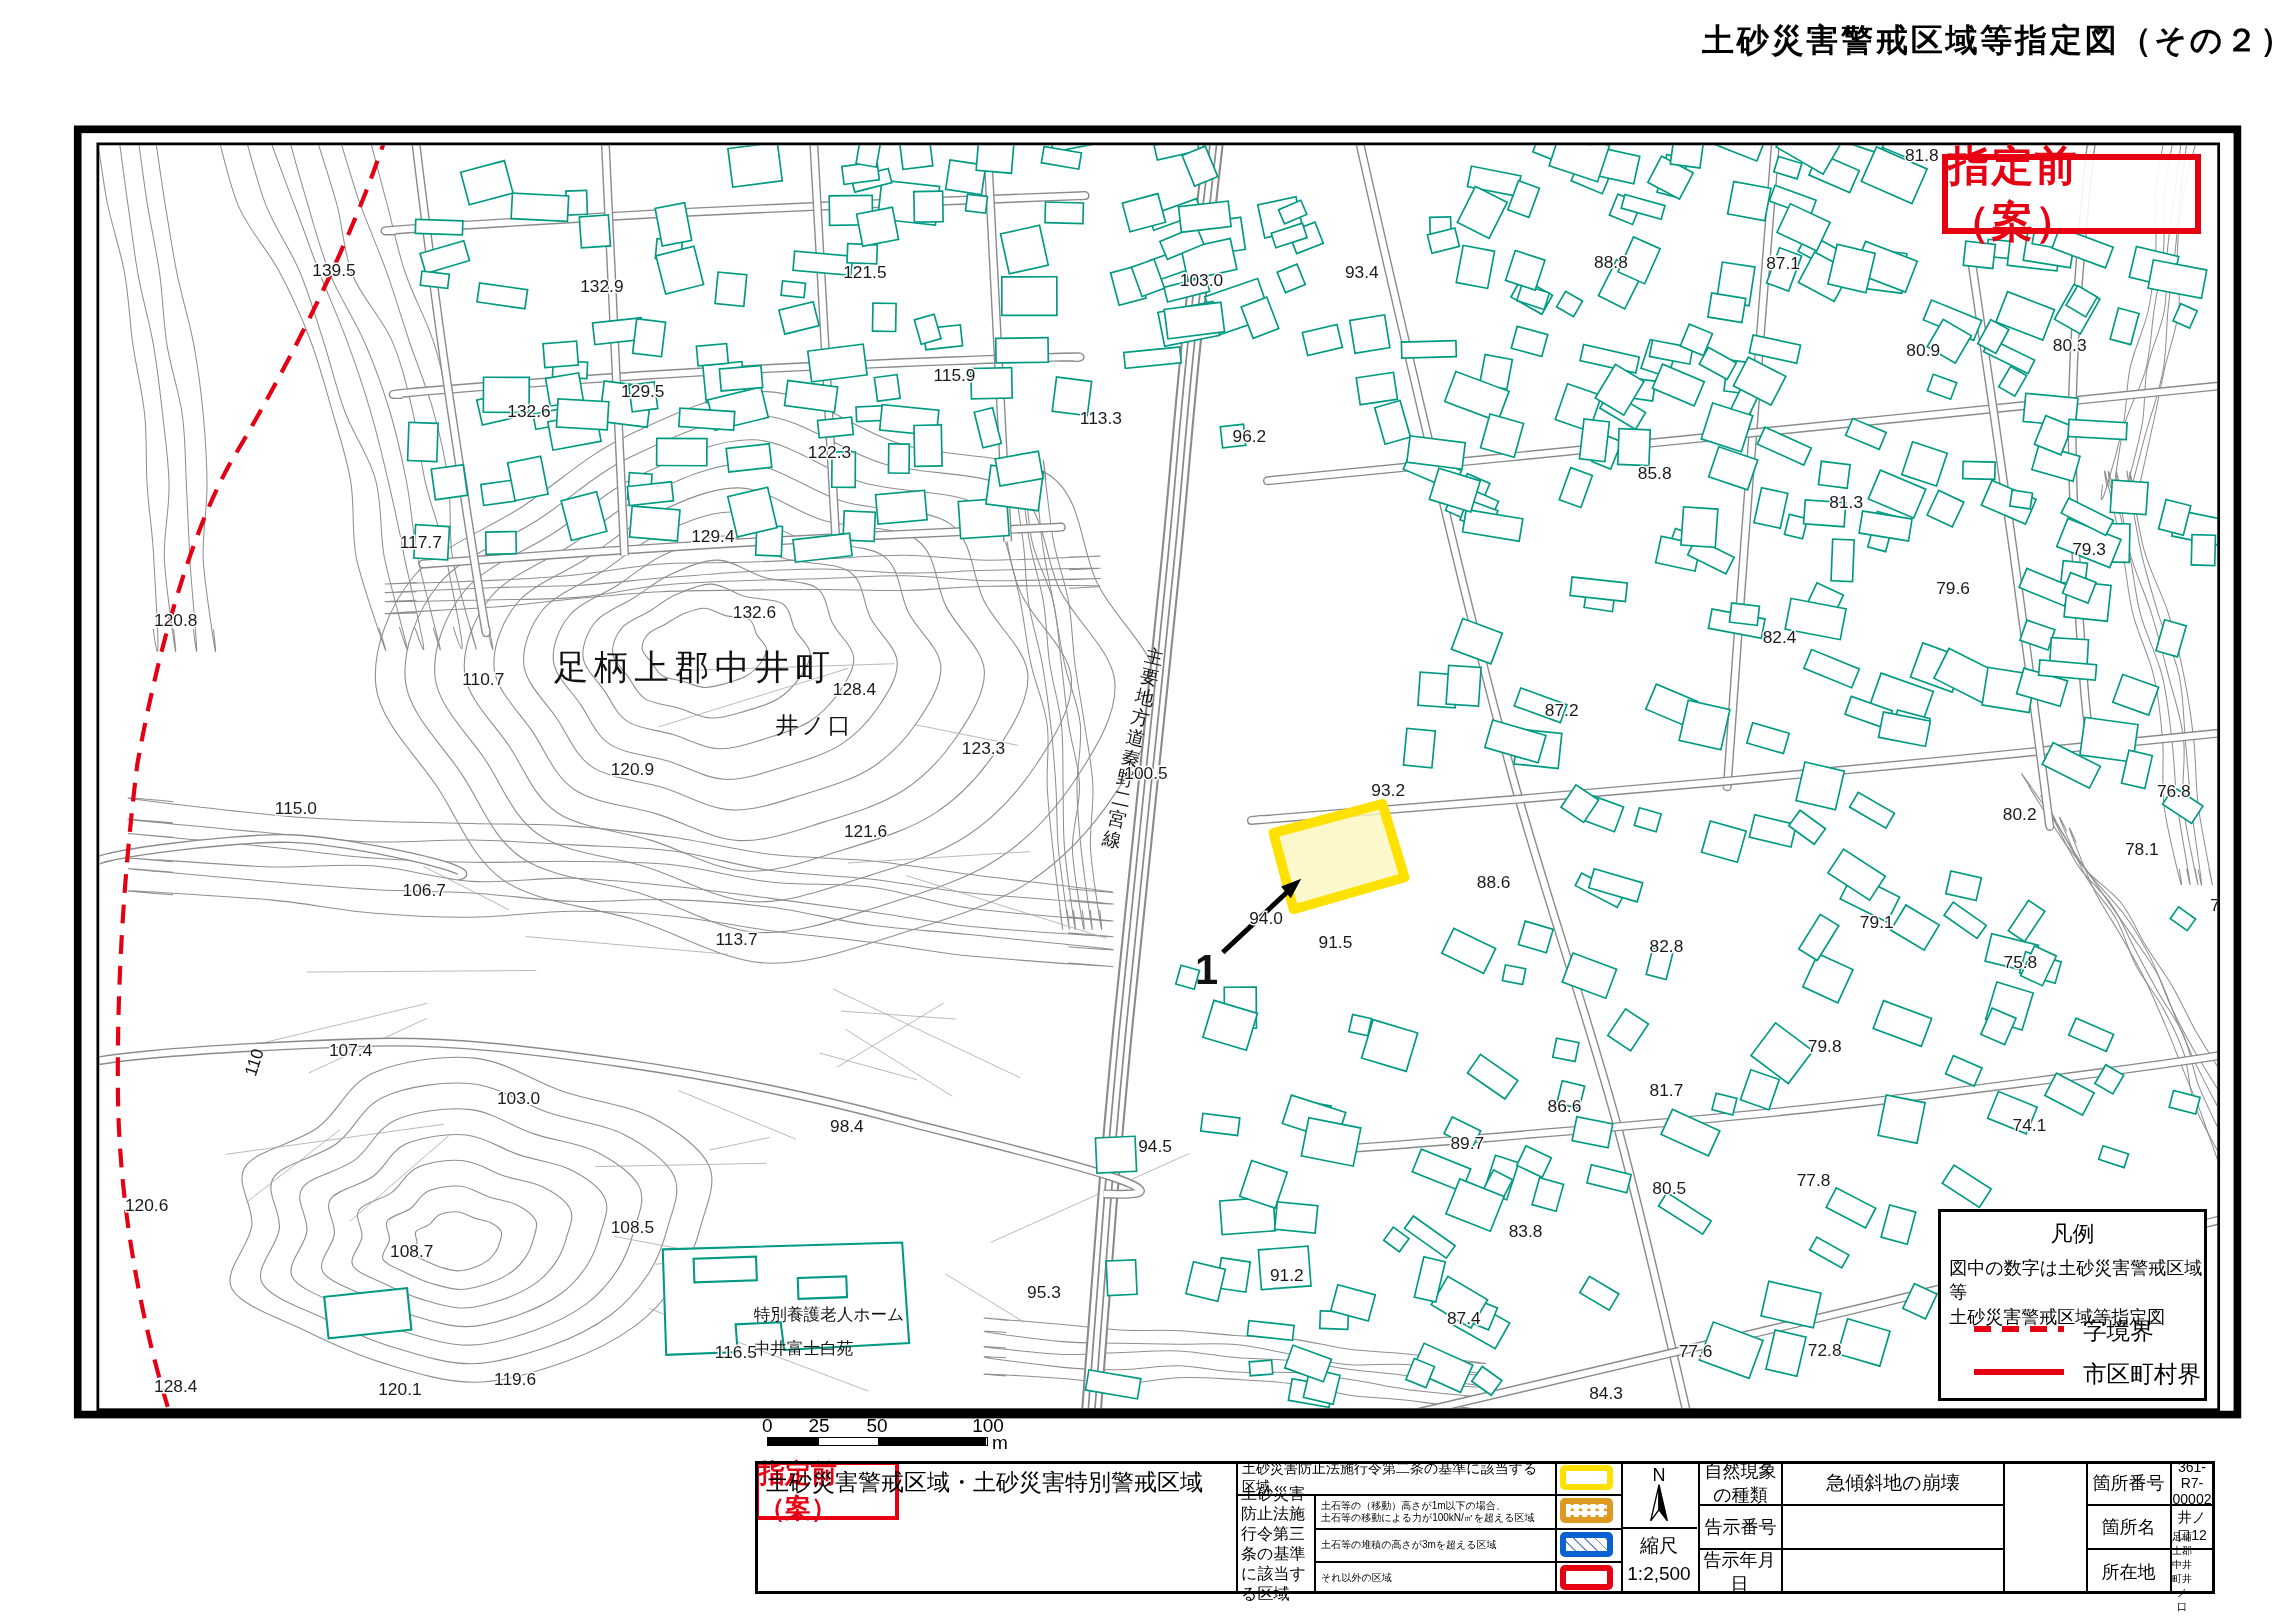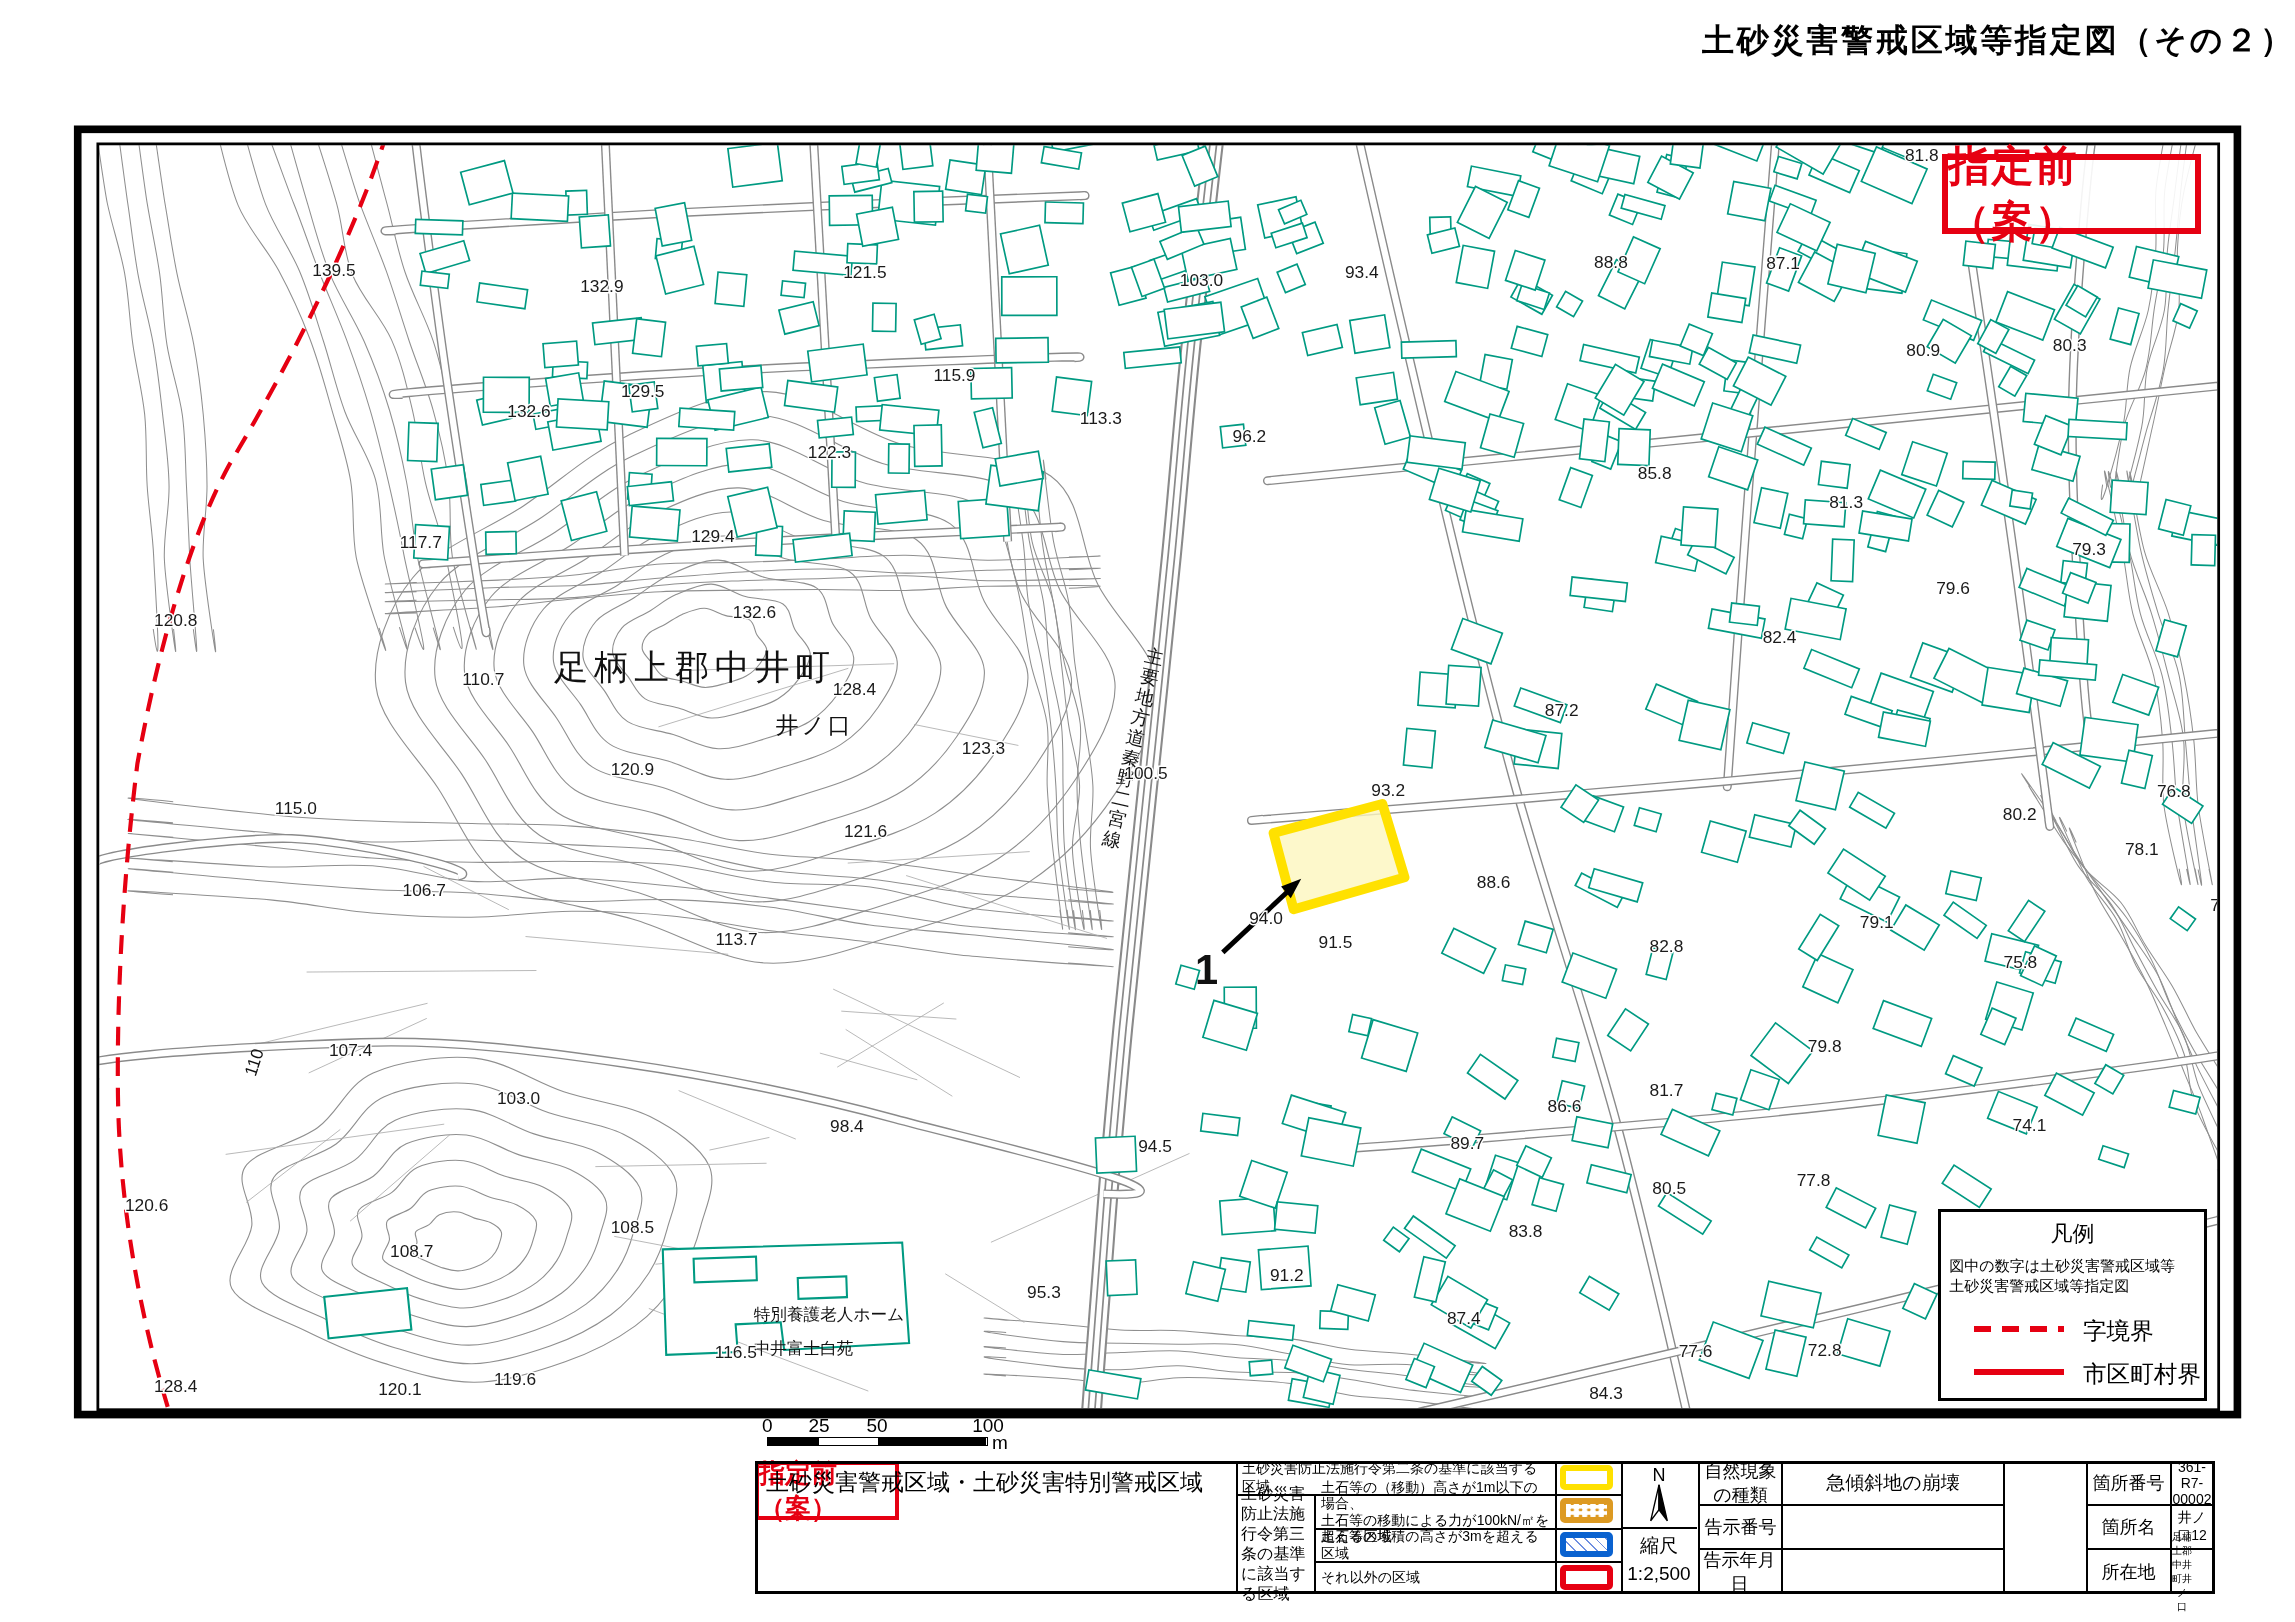--- a/index.html
+++ b/index.html
@@ -8,41 +8,41 @@
   .abs{position:absolute;}
   #page-title{left:0;top:19.4px;width:2295px;text-align:right;font-size:32px;font-weight:bold;letter-spacing:2.8px;}
   #map-svg{left:0;top:0;}
   
   #stamp-box{left:1942px;top:154px;width:247px;height:68px;border:6.2px solid #e60012;
              background:rgba(255,255,255,.9);display:flex;align-items:center;justify-content:center;}
   #stamp-box span{color:#e60012;font-size:42px;font-weight:bold;letter-spacing:1.4px;}
   
   #legend{left:1938px;top:1209px;width:269px;height:192px;border:3.5px solid #000;background:#fff;box-sizing:border-box;}
   #legend .lg-title{position:absolute;left:0;top:7px;width:100%;text-align:center;font-size:22px;}
-  #legend .lg-note{position:absolute;left:8.3px;top:44px;font-size:15px;line-height:1.35;}
+  #legend .lg-note{position:absolute;left:8.3px;top:44px;font-size:18px;line-height:1.35;}
   .lg-item{position:absolute;left:0;width:100%;height:28px;}
   .lg-line{position:absolute;left:33px;top:11px;width:90px;height:6.2px;}
   .lg-line.dashed{background:repeating-linear-gradient(90deg,#e60012 0 16.7px,transparent 16.7px 28px);}
   .lg-line.solid{background:#e60012;}
   .lg-label{position:absolute;left:142px;top:0;font-size:23.6px;}
   
   #scalebar{left:759px;top:1415px;width:250px;height:36px;}
   .sb-num{position:absolute;top:0;font-size:19px;transform:translateX(-50%);}
   .sb-bar{position:absolute;left:8.3px;top:22px;width:221px;height:9px;border:1.4px solid #000;box-sizing:border-box;}
   .sb-seg{position:absolute;top:0;height:100%;}
   .sb-unit{position:absolute;left:233px;top:16.7px;font-size:19px;}
   
   #info-table{left:755px;top:1461px;width:1460px;height:133px;background:#fff;}
   .tl{position:absolute;background:#000;}
   .cell{position:absolute;display:flex;align-items:center;box-sizing:border-box;}
   .center{justify-content:center;text-align:center;}
   #cell-maptitle{left:11px;top:4.2px;width:458px;height:76px;font-size:23px;line-height:1.55;display:block;}
   #cell-art2{left:487px;top:0;width:309px;height:33px;font-size:14px;}
   #cell-art3{left:486px;top:33px;width:72px;height:100px;font-size:16px;line-height:1.25;}
-  .crit-row{left:566px;width:229px;font-size:14px;line-height:1.15;}
+  .crit-row{left:566px;width:229px;font-size:10px;line-height:1.15;}
   .swatch{position:absolute;left:805px;width:53px;height:25px;border-radius:4.9px;box-sizing:border-box;background:#fff;}
   .sw-yellow{border:6.2px solid #ffe100;}
   .sw-orange{border:6.2px solid #dd9a22;background-image:radial-gradient(#dd9a22 1.7px,transparent 2.1px);background-size:8.3px 6.2px;background-position:2.1px 2.8px;}
   .sw-blue{border:6.2px solid #0a62d0;background-image:repeating-linear-gradient(45deg,transparent 0 6.2px,#6f8fe0 6.2px 7.6px);}
   .sw-red{border:6.2px solid #e60012;}
   #cell-north{left:866px;top:0;width:76px;height:66px;}
   #cell-scale{left:866px;top:66px;width:76px;height:66px;flex-direction:column;justify-content:center;font-size:19px;line-height:1.5;display:flex;align-items:center;}
   .lblcol{font-size:18px;}
   .valcol{font-size:19px;}
   #table-stamp{left:1005px;top:43px;width:136px;height:51px;border:4.2px solid #e60012;background:#fff;

